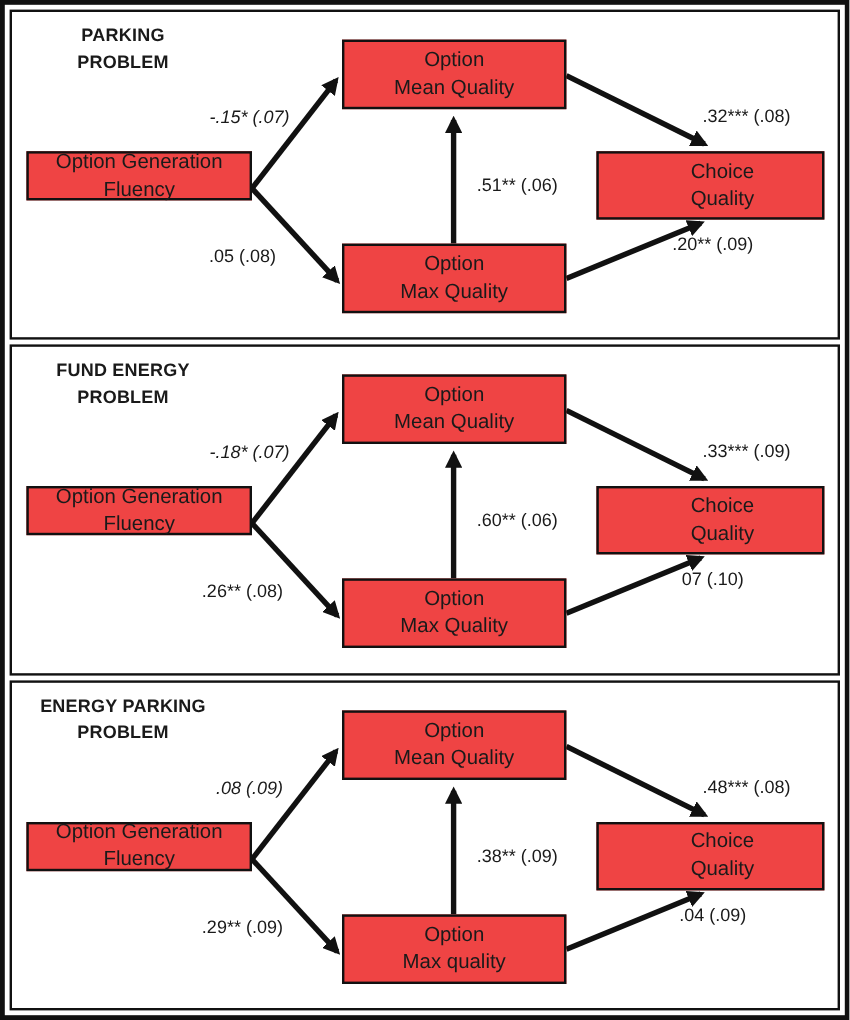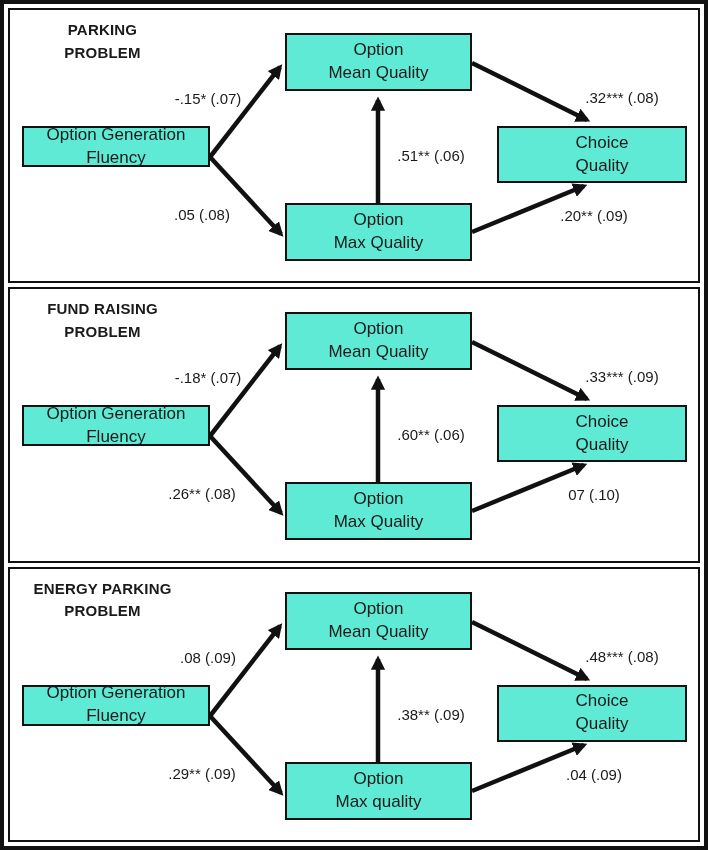--- a/index.html
+++ b/index.html
@@ -13,38 +13,38 @@
     position: relative; flex: 1;
     border: 2px solid #111; background: #fff; overflow: hidden;
   }
   .panel-title {
     position: absolute; left: 5px; top: 9px; width: 175px; margin: 0;
     font-size: 15px; font-weight: bold; line-height: 1.5;
     text-align: center; white-space: pre-line; letter-spacing: 0.2px;
   }
   .box {
     position: absolute; box-sizing: border-box;
-    border: 2px solid #111; background: #5eead4;
+    border: 2px solid #111; background: #ef4444;
     display: flex; align-items: center; justify-content: center;
     text-align: center; white-space: pre-line;
     font-size: 17px; line-height: 1.35;
   }
   .box.fluency { left: 12px;  top: 116px; width: 188px; height: 41px; }
   .box.mean    { left: 275px; top: 23px;  width: 187px; height: 58px; }
   .box.max     { left: 275px; top: 193px; width: 187px; height: 58px; }
   .box.choice  { left: 487px; top: 116px; width: 190px; height: 57px; padding-left: 20px; }
   .coef {
     position: absolute; transform: translate(-50%, -50%);
     font-size: 15px; white-space: nowrap;
   }
-  .coef.a { left: 198px; top: 88px;  }
+  .coef.a { left: 198px; top: 88px; font-style: italic;  }
   .coef.b { left: 192px; top: 204px; }
   .coef.v { left: 421px; top: 145px; }
   .coef.c { left: 588px; top: 87px; margin-left: 24px;  }
-  .coef.d { left: 584px; top: 205px; }
+  .coef.d { left: 584px; top: 194px; }
   .arrows { position: absolute; left: 0; top: 0; }
   .arrows line { stroke: #111; stroke-width: 4.5; }
 </style>
 </head>
 <body>
 
 <div class="figure">
 
   <section class="panel">
     <svg class="arrows" width="688" height="271" viewBox="0 0 688 271">
@@ -82,21 +82,21 @@
         <marker id="ah1" viewBox="0 0 4 4" markerWidth="3.2" markerHeight="3.2" refX="3" refY="2" orient="auto">
           <path d="M0,0 L4,2 L0,4 z" fill="#111"></path>
         </marker>
       </defs>
       <line x1="200" y1="147" x2="270" y2="57" marker-end="url(#ah1)"></line>
       <line x1="200" y1="147" x2="271" y2="224" marker-end="url(#ah1)"></line>
       <line x1="368" y1="193" x2="368" y2="90" marker-end="url(#ah1)"></line>
       <line x1="462" y1="53" x2="577" y2="110" marker-end="url(#ah1)"></line>
       <line x1="462" y1="222" x2="574" y2="176" marker-end="url(#ah1)"></line>
     </svg>
-    <h2 class="panel-title">FUND RAISING
+    <h2 class="panel-title">FUND ENERGY
 PROBLEM</h2>
     <div class="box fluency">Option Generation
 Fluency</div>
     <div class="box mean">Option
 Mean Quality</div>
     <div class="box max">Option
 Max Quality</div>
     <div class="box choice">Choice
 Quality</div>
     <div class="coef a">-.18* (.07)</div>

